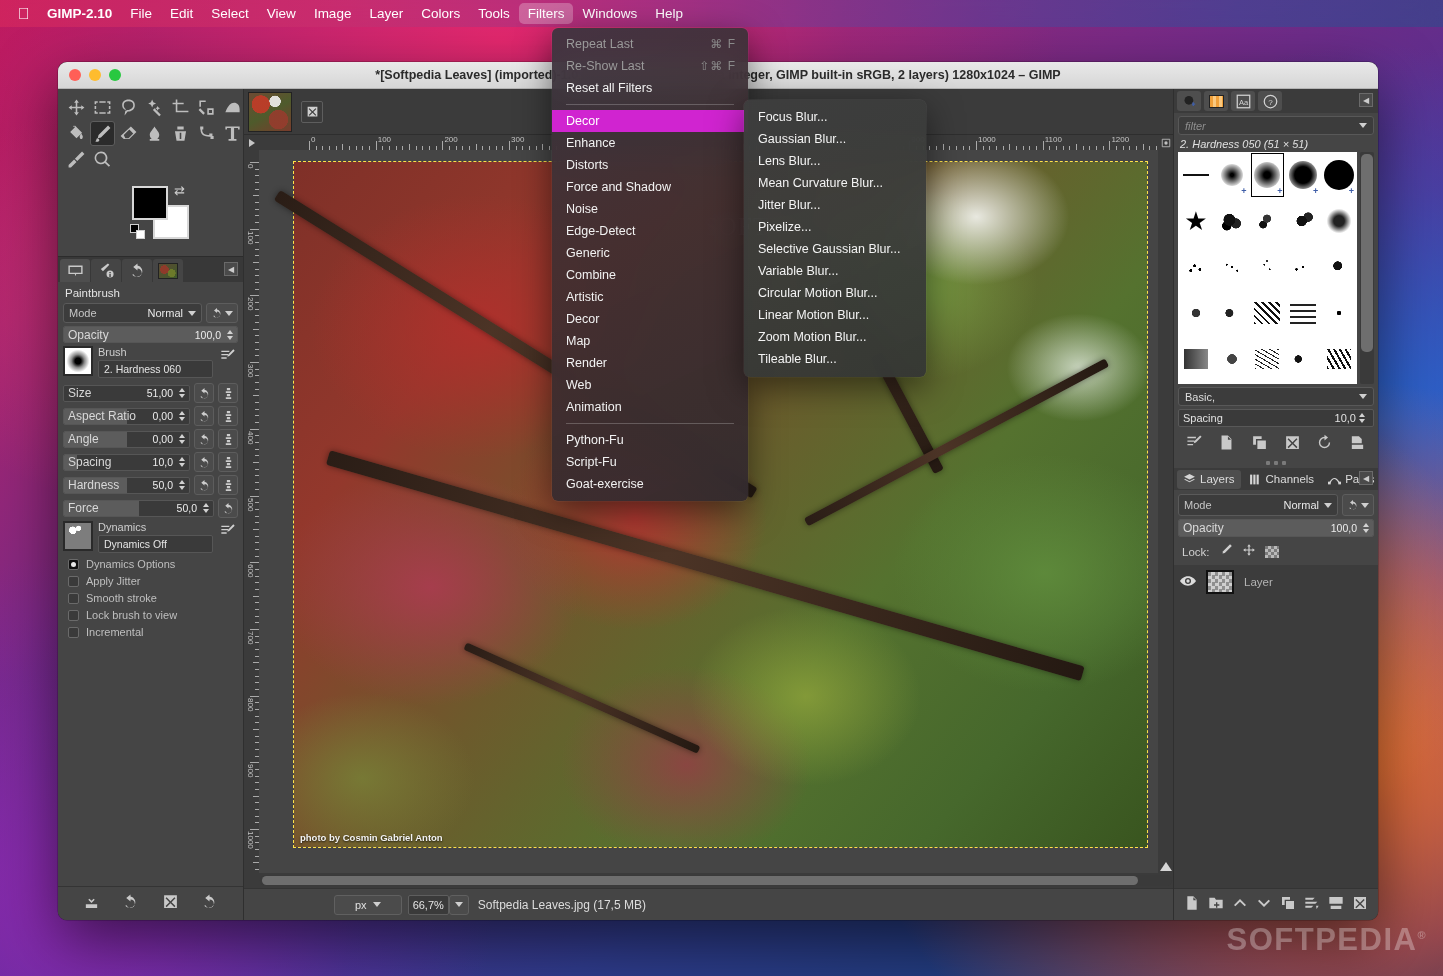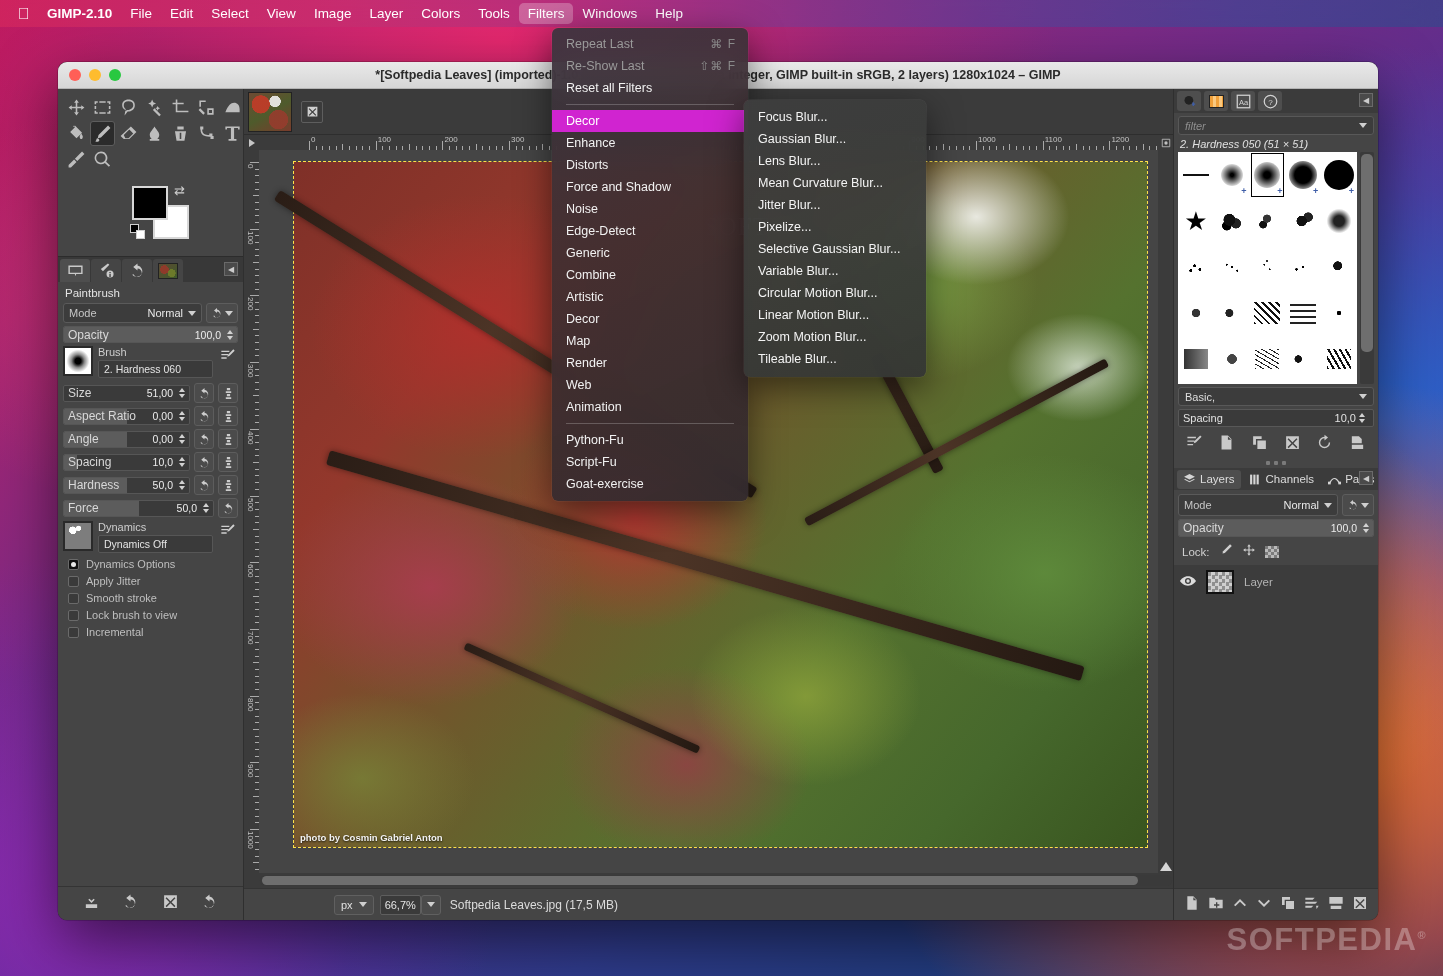--- a/index.html
+++ b/index.html
@@ -239,21 +239,21 @@
   #hscroll { flex:1; height:11px; background:#3a3a3a; border-radius:6px; margin:0 1px; position:relative; }
   #hscroll .thumb { position:absolute; left:2px; top:1px; height:9px; width:96%;
                     background:#6e6e6e; border-radius:5px; }
   #vnav { width:15px; background:#3b3b3b; display:flex; align-items:flex-end; justify-content:center; padding-bottom:2px;}
   #vnav .tri { width:0;height:0;border-left:6px solid transparent;border-right:6px solid transparent;
                border-bottom:9px solid #d6d6d6;}
 
   #statusbar { height:32px; background:#454545; display:flex; align-items:center;
                border-top:1px solid #343434; padding-left:90px; gap:0; }
   .sb-combo { height:20px; background:#4b4b4b; border:1px solid #606060; border-radius:3px;
-    display:flex; align-items:center; gap:6px; padding:0 6px; color:#e0e0e0; font-size:11px; }
+    display:flex; align-items:center; gap:6px; padding:0 20px; color:#e0e0e0; font-size:11px; }
   .sb-zoom { height:20px; background:#3a3a3a; border:1px solid #5e5e5e; border-radius:2px;
     display:flex; align-items:center; color:#e4e4e4; font-size:11px; padding:0 4px; margin-left:6px;}
   .sb-zb { height:20px; width:20px; background:#4b4b4b; border:1px solid #606060; border-radius:3px;
     display:flex; align-items:center; justify-content:center; }
   #sb-file { color:#dcdcdc; font-size:12px; margin-left:9px; }
 
   
   #dock { width:205px; background:#454545; border-left:1px solid #2f2f2f;
           display:flex; flex-direction:column; flex:none; }
   #dock-tabs { height:24px; background:#3b3b3b; display:flex; align-items:center;

